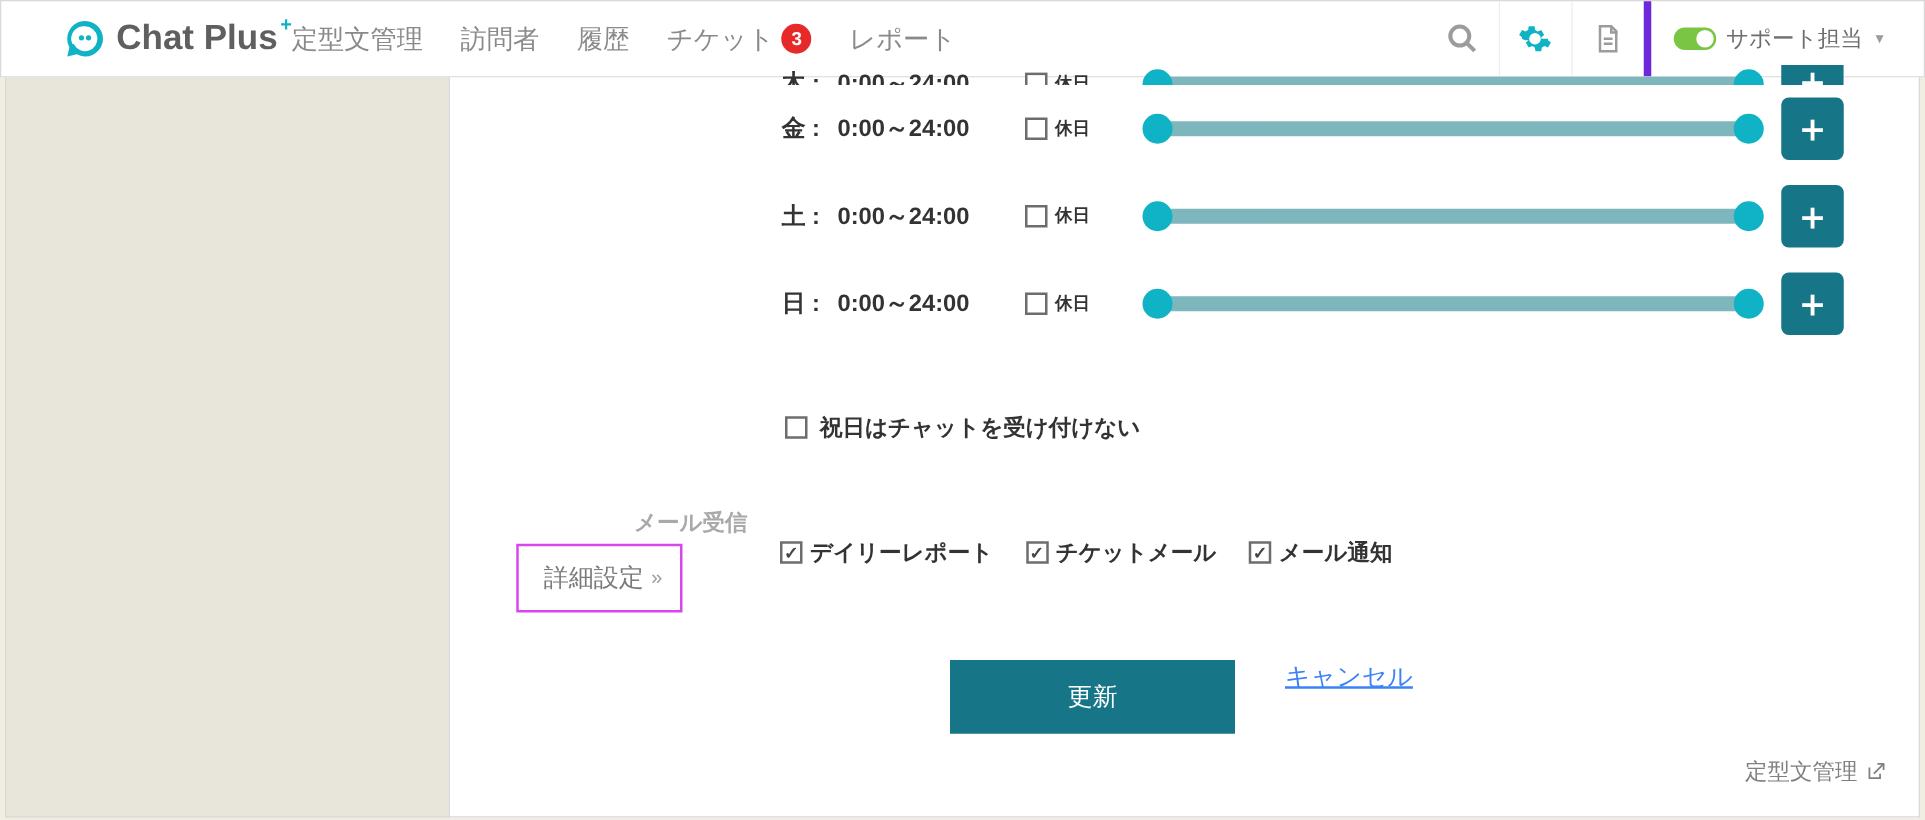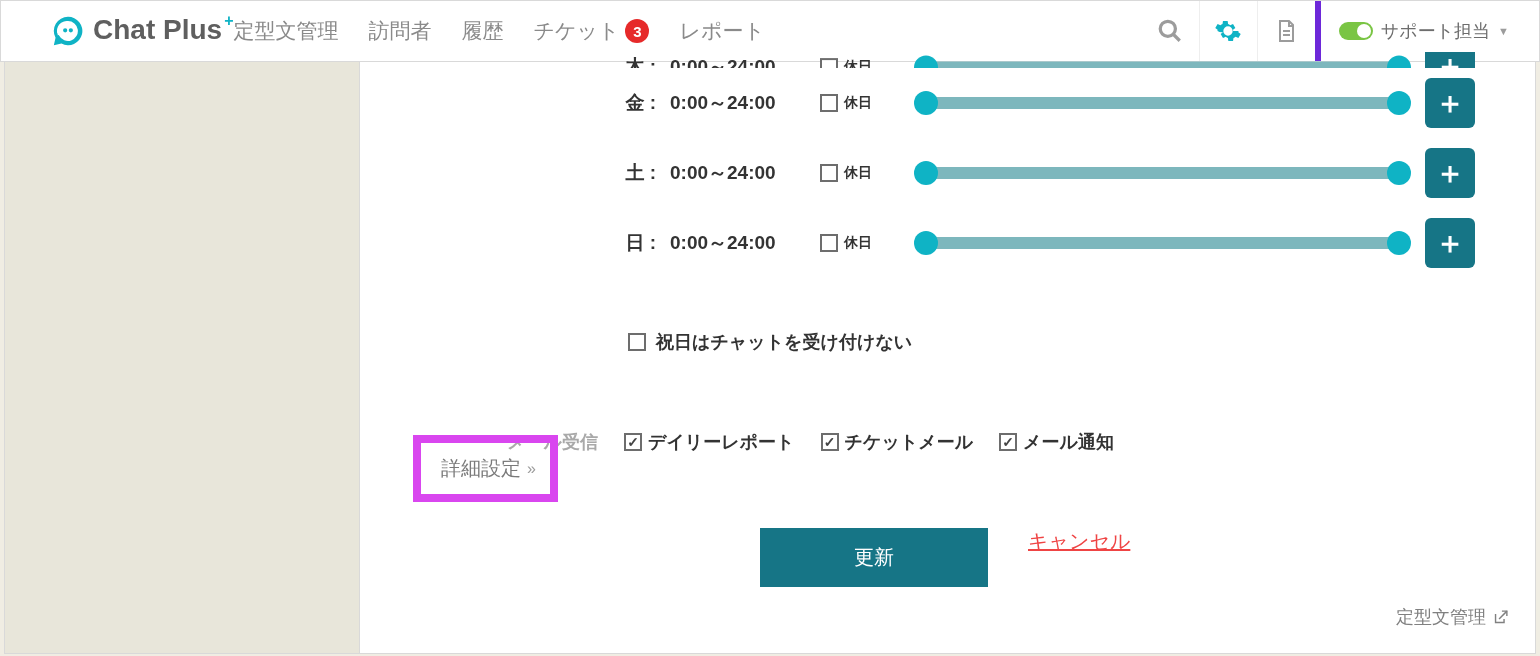--- a/index.html
+++ b/index.html
@@ -113,44 +113,44 @@
   }
 
   .public-holiday {
     position: absolute; top: 324px; left: 628px;
     display: flex; align-items: center; gap: 10px;
     font-weight: 700; font-size: 18px; color: #333;
   }
 
   .mail-row {
     position: absolute; top: 396px; left: 0; right: 0; padding-left: 60px;
-    display: flex; align-items: flex-end; gap: 26px;
+    display: flex; align-items: flex-start; gap: 26px;
   }
   .mail-label { width: 540px; text-align: right; color: #a9a9a9; font-weight: 700; font-size: 18px; }
   .mail-opt { display: flex; align-items: center; gap: 6px; font-weight: 700; font-size: 18px; color: #333; margin-top: 24px; }
 
   .details-box {
     position: absolute; top: 435px; left: 415px;
-    border: 8px solid #d946ef;
+    border: 2px solid #d946ef;
     padding: 12px 20px;
     display: flex; align-items: center; gap: 6px;
     color: #7a7a7a; font-size: 20px;
     cursor: pointer;
   }
   .chevs { font-size: 16px; letter-spacing: -6px; color: #9c9c9c; }
 
   .actions {
     position: absolute; top: 530px; left: 760px;
     display: flex; align-items: flex-start; gap: 40px;
   }
   .btn-primary {
     background: #167586; color: #fff;
     padding: 16px 94px; font-size: 20px; border: none; cursor: pointer;
   }
-  .link-cancel { color: #ef4444; font-size: 20px; text-decoration: underline; cursor: pointer; }
+  .link-cancel { color: #3b82f6; font-size: 20px; text-decoration: underline; cursor: pointer; }
 
   .corner-link {
     position: absolute; bottom: 24px; right: 26px;
     color: #808080; font-size: 18px; display: flex; align-items: center; gap: 6px; cursor: pointer;
   }
   .ext-icon { width: 17px; height: 17px; }
 </style>
 </head>
 <body>
 

